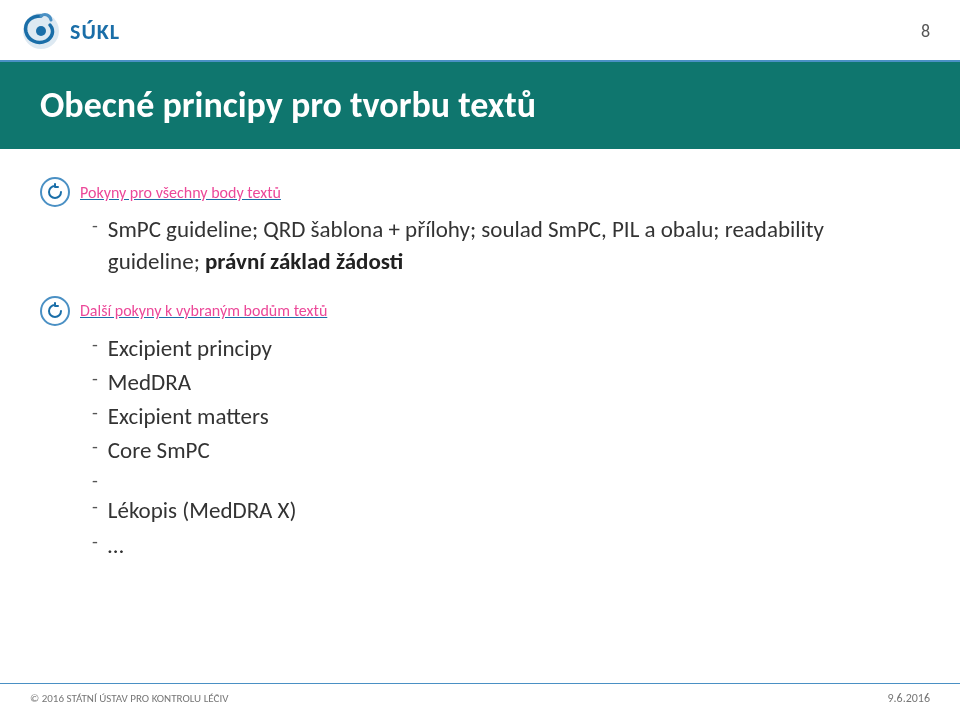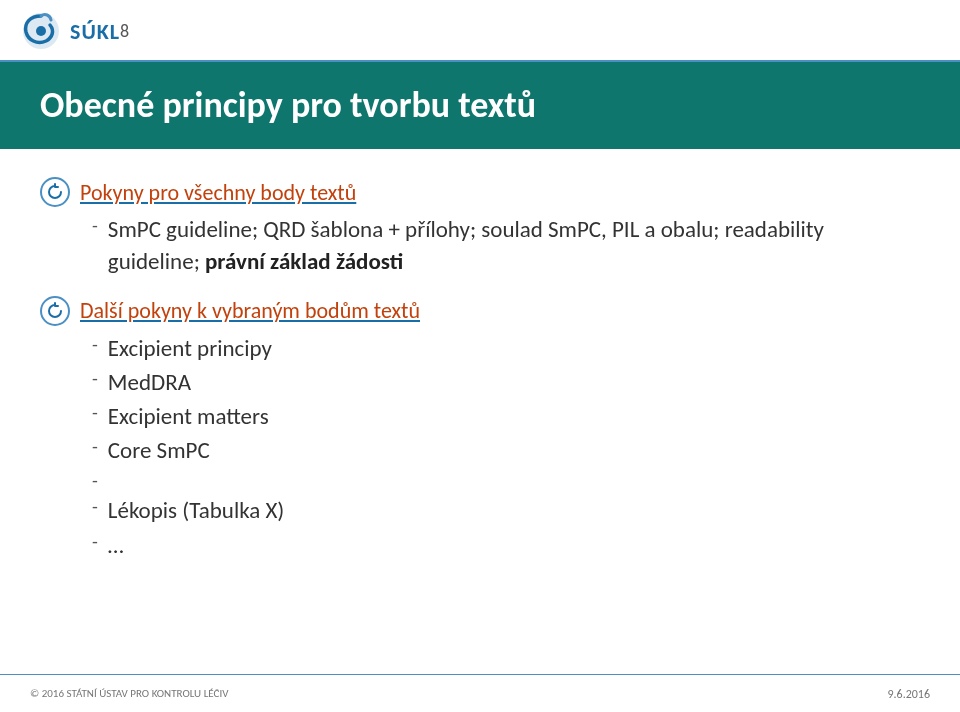--- a/index.html
+++ b/index.html
@@ -10,20 +10,21 @@
       background: #ffffff;
       font-family: 'Calibri', 'Segoe UI', Arial, sans-serif;
       position: relative;
       overflow: hidden;
     }
 
     
     .header {
       display: flex;
       align-items: center;
+      justify-content: space-between;
       padding: 10px 30px 8px 20px;
       border-bottom: 2px solid #4a90c4;
       height: 62px;
     }
 
     .logo-area {
       display: flex;
       align-items: center;
       gap: 8px;
     }
@@ -72,23 +73,23 @@
     }
 
     .section-heading {
       display: flex;
       align-items: center;
       gap: 10px;
       margin-bottom: 6px;
     }
 
     .section-title {
-      font-size: 22px;
+      font-size: 16px;
       font-weight: 400;
-      color: #c2410c;
+      color: #ec4899;
       text-decoration: underline;
       text-decoration-color: #1a6ea8;
     }
 
     .sub-items {
       margin-left: 52px;
       margin-top: 4px;
     }
 
     .sub-item {
@@ -120,21 +121,21 @@
     .footer {
       position: absolute;
       bottom: 0;
       left: 0;
       right: 0;
       border-top: 1px solid #4a90c4;
       display: flex;
       justify-content: space-between;
       align-items: center;
       padding: 8px 30px;
-      height: 38px;
+      height: 29px;
       background: #fff;
     }
 
     .footer-text {
       font-size: 11px;
       color: #777;
     }
 
     .footer-date {
       font-size: 12px;
@@ -234,21 +235,21 @@
       </div>
       <div class="sub-item">
         <span class="dash">-</span>
         <span class="sub-text">Core SmPC</span>
       </div>
       <div class="sub-item">
         <span class="dash">-</span>
       </div>
       <div class="sub-item">
         <span class="dash">-</span>
-        <span class="sub-text">Lékopis (Tabulka X)</span>
+        <span class="sub-text">Lékopis (MedDRA X)</span>
       </div>
       <div class="sub-item">
         <span class="dash">-</span>
         <span class="sub-text">…</span>
       </div>
     </div>
   </div>
 
 </div>
 

